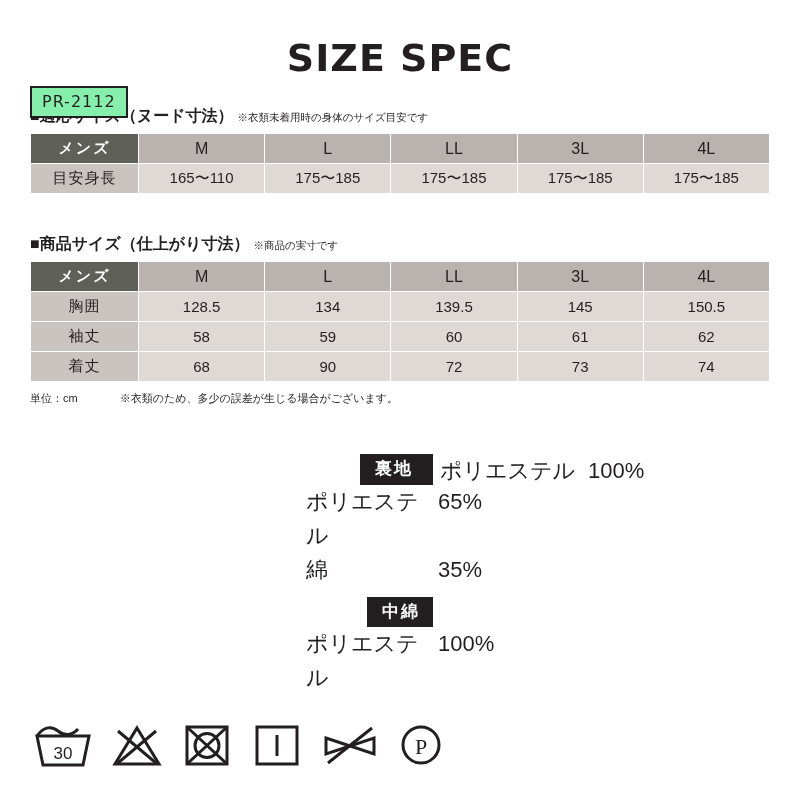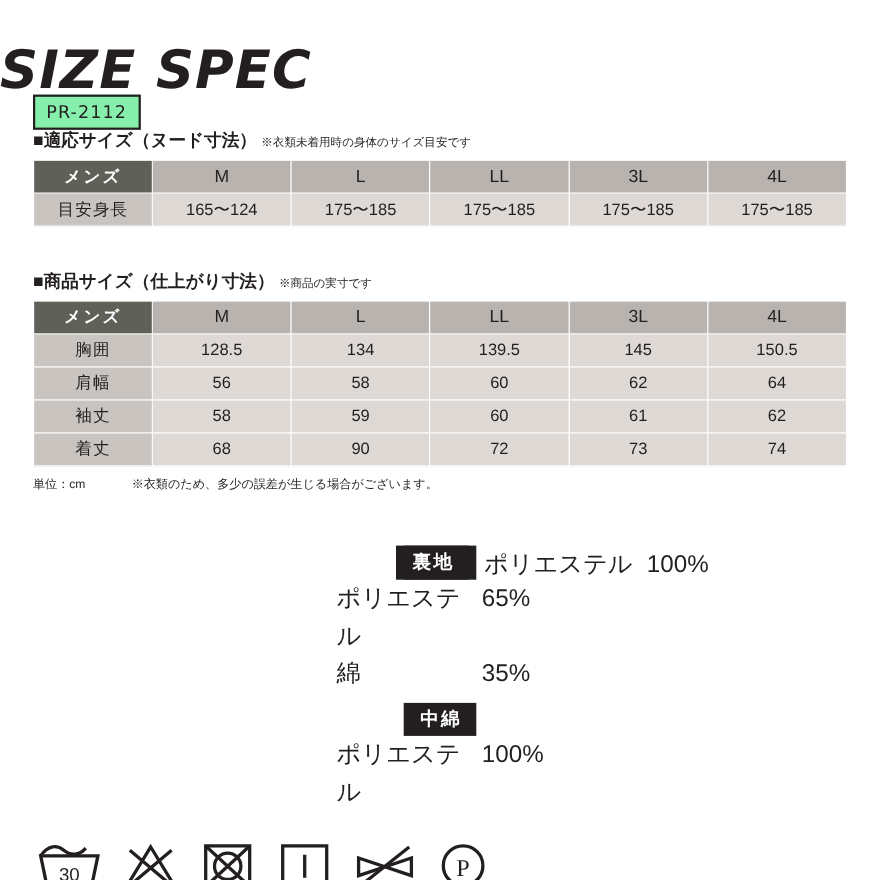--- a/index.html
+++ b/index.html
@@ -10,27 +10,26 @@
     font-family: "Liberation Sans", sans-serif;
     color: #231f20;
   }
   .page {
     position: relative;
     width: 800px; height: 800px;
     padding: 0;
     overflow: hidden;
   }
   .title {
-    text-align: left;
-    font-size: 48px;
+    text-align: center;
+    font-size: 38px;
     font-weight: bold;
     letter-spacing: 1px;
     margin: 36px 0 0 0;
     font-family: "DejaVu Sans", sans-serif;
-    font-style: italic;
   }
   .code-badge {
     position: absolute;
     left: 30px; top: 86px;
     border: 2px solid #231f20;
     padding: 4px 10px 5px 10px;
     font-size: 16px;
     letter-spacing: 1px;
     background: #86efac;
     font-family: "DejaVu Sans", sans-serif;
@@ -172,21 +171,21 @@
           <th class="size">M</th>
           <th class="size">L</th>
           <th class="size">LL</th>
           <th class="size">3L</th>
           <th class="size">4L</th>
         </tr>
       </thead>
       <tbody>
         <tr>
           <th class="rowlab">目安身長</th>
-          <td class="val">165〜124</td>
+          <td class="val">165〜110</td>
           <td class="val">175〜185</td>
           <td class="val">175〜185</td>
           <td class="val">175〜185</td>
           <td class="val">175〜185</td>
         </tr>
       </tbody>
     </table>
   </div>
 
   <div class="spacer-2"></div>
@@ -216,28 +215,20 @@
         </tr>
       </thead>
       <tbody>
         <tr>
           <th class="rowlab">胸囲</th>
           <td class="val">128.5</td>
           <td class="val">134</td>
           <td class="val">139.5</td>
           <td class="val">145</td>
           <td class="val">150.5</td>
-        </tr>
-        <tr>
-          <th class="rowlab">肩幅</th>
-          <td class="val">56</td>
-          <td class="val">58</td>
-          <td class="val">60</td>
-          <td class="val">62</td>
-          <td class="val">64</td>
         </tr>
         <tr>
           <th class="rowlab">袖丈</th>
           <td class="val">58</td>
           <td class="val">59</td>
           <td class="val">60</td>
           <td class="val">61</td>
           <td class="val">62</td>
         </tr>
         <tr>

